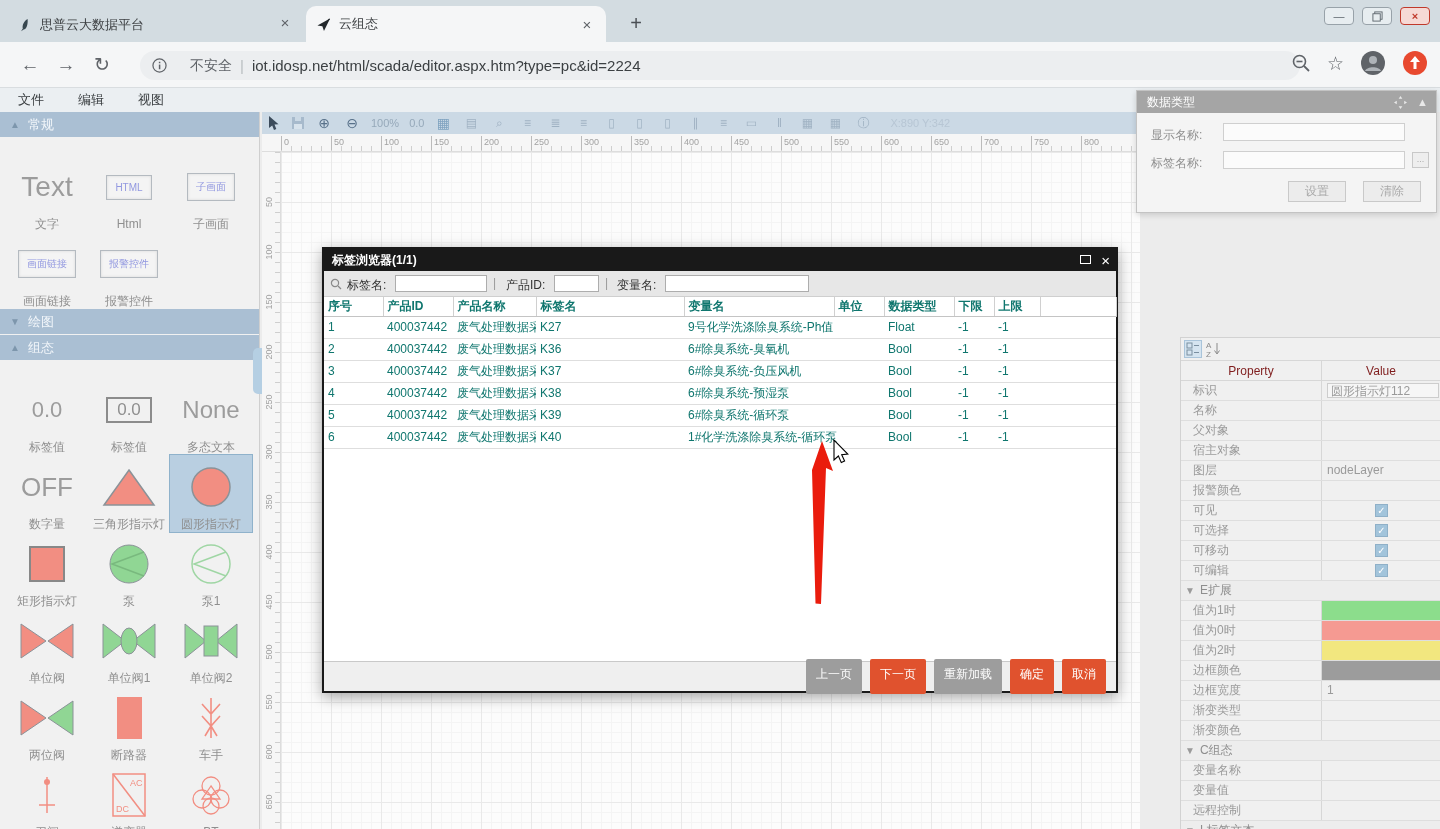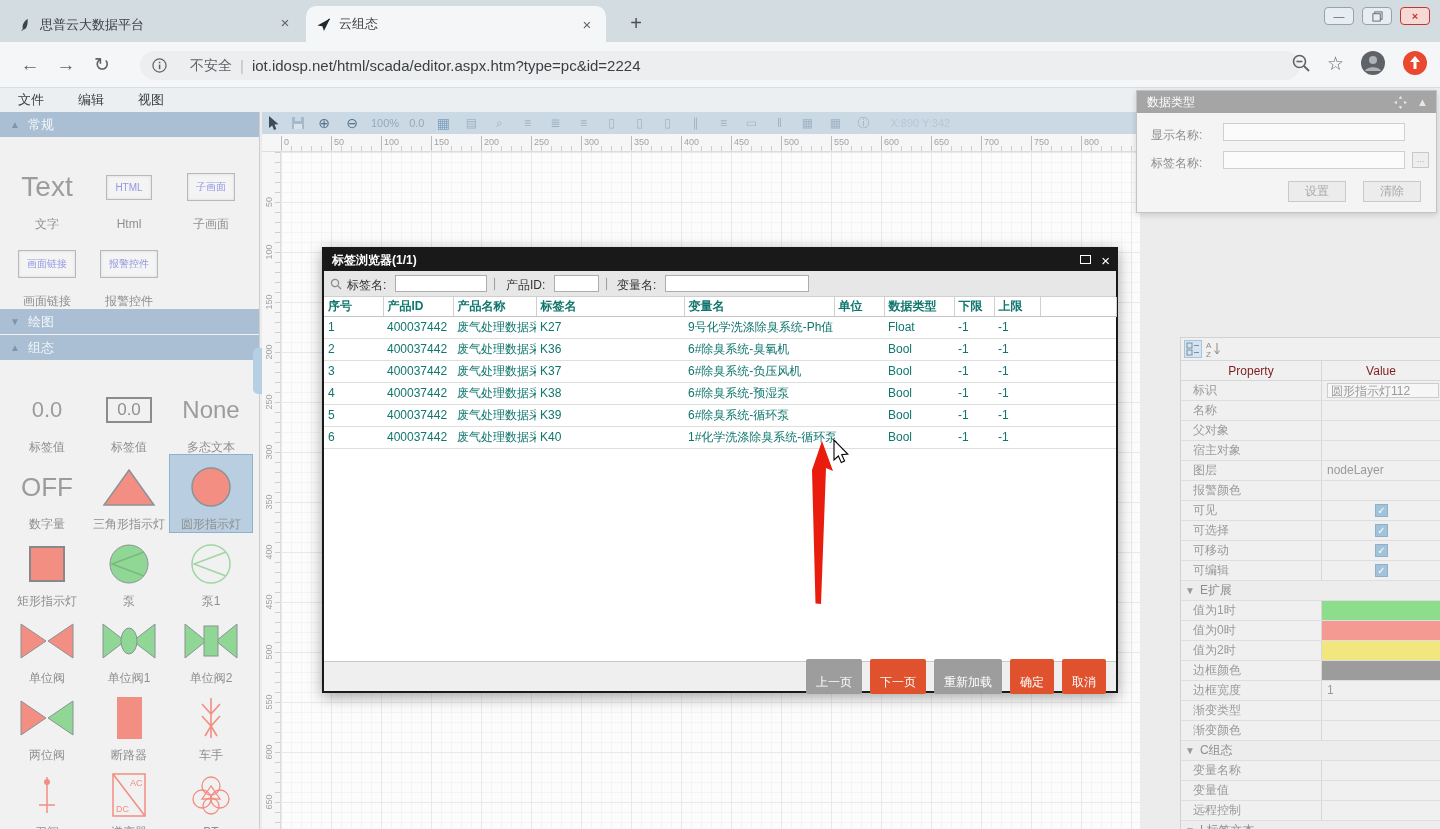--- a/index.html
+++ b/index.html
@@ -121,21 +121,21 @@
   .dlg-f .fsep{position:absolute;top:5px;color:#999;}
   table.tagtbl{border-collapse:collapse;table-layout:fixed;width:792px;font-size:12px;color:#0f766e;}
   table.tagtbl th{font-weight:bold;text-align:left;height:19px;border-right:1px solid #d0d0d0;
     border-bottom:1px solid #c4c4c4;padding:0 0 0 4px;white-space:nowrap;overflow:hidden;}
   table.tagtbl td{height:22px;border-bottom:1px solid #dedede;padding:0 0 0 4px;
     white-space:nowrap;}
   table.tagtbl td:nth-child(3){overflow:hidden;}
   .dlg-foot{position:absolute;left:0;bottom:0;width:792px;height:30px;background:#efefef;
     border-top:1px solid #c9c9c9;display:flex;justify-content:flex-end;align-items:center;
     gap:8px;padding-right:10px;}
-  .dbtn{height:35px;padding:12px 10px;font-size:12px;color:#fff;border:none;border-radius:2px;
+  .dbtn{height:35px;padding:4px 10px;font-size:12px;color:#fff;border:none;border-radius:2px;
     line-height:22px;}
   .dbtn.gray{background:#9d9d9d;}
   .dbtn.orange{background:#e0522e;}
   .overlay{position:absolute;left:0;top:0;z-index:80;pointer-events:none;}
 </style>
 </head>
 <body>
 
 <div class="screen">
 

